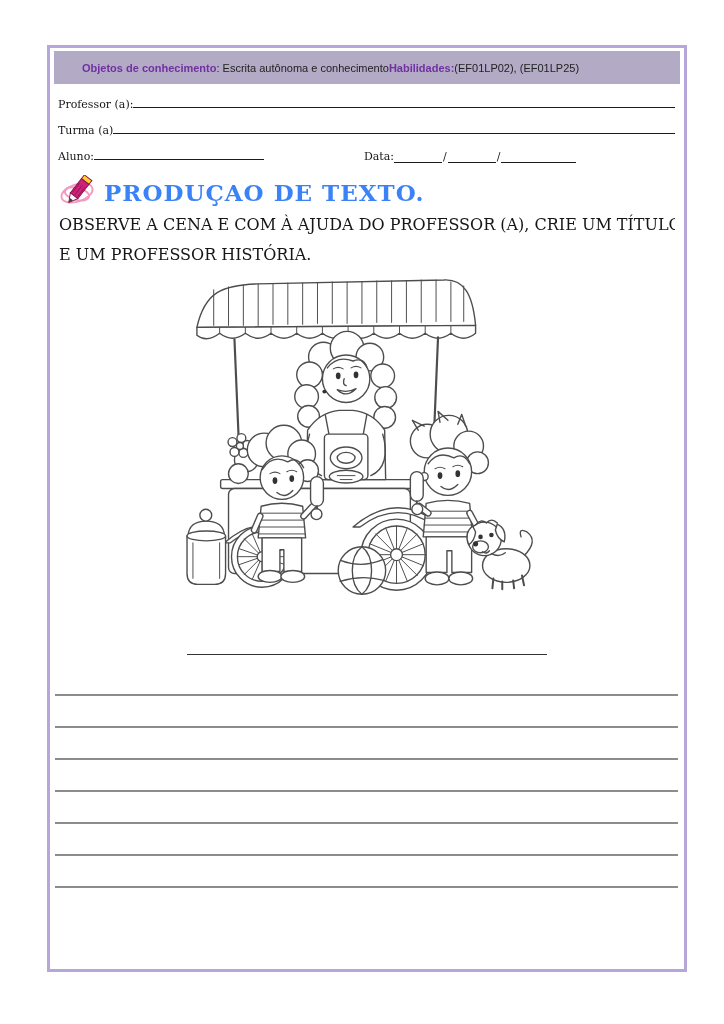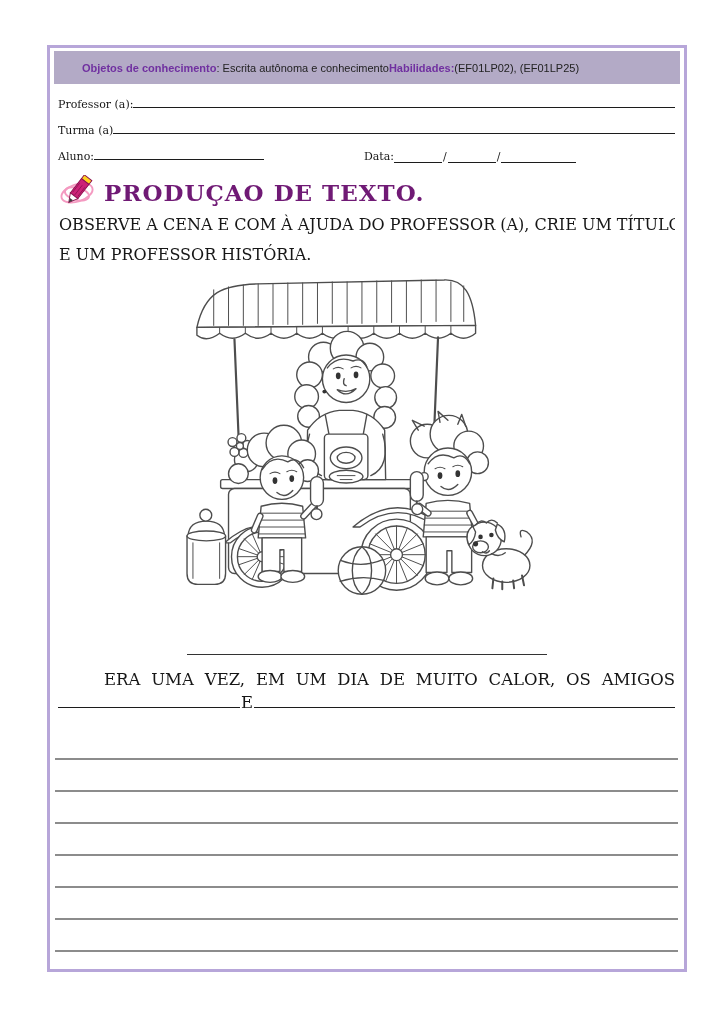--- a/index.html
+++ b/index.html
@@ -21,21 +21,21 @@
   .frow{display:flex;align-items:baseline;height:26px;}
   .fline{display:inline-block;border-bottom:1.5px solid #1c1c1c;height:14px;}
   .grow{flex:1;}
   .w170{width:170px;} .w48{width:48px;} .w75{width:75px;}
   .datagroup{display:flex;align-items:flex-end;margin-left:100px;}
   .slash{padding:0 1px;}
 
   
   .titlerow{display:flex;align-items:center;margin:3px 9px 0 8px;height:36px;}
   .pencil{width:38px;height:34px;flex:0 0 auto;}
-  .sectitle{margin-left:8px;font-size:23px;font-weight:bold;color:#701a75;
+  .sectitle{margin-left:8px;font-size:23px;font-weight:bold;color:#3b82f6;
             letter-spacing:1px;white-space:nowrap;}
 
   
   .instr{margin:0 9px;font-size:16px;line-height:30px;}
   .just{text-align:justify;text-align-last:justify;text-justify:inter-word;overflow:hidden;white-space:nowrap;}
 
   
   .illus{margin-top:6px;height:336px;position:relative;}
   .illus svg{position:absolute;left:106px;top:0;}
 
@@ -255,28 +255,20 @@
           <ellipse cx="325" cy="274" rx="8" ry="6"></ellipse>
           <circle cx="320" cy="271" r="2.6" fill="#333" stroke="none"></circle>
           <path fill="none" d="M327,279 Q331,282 334,278 M336,281 Q344,285 350,280"></path>
         </g>
       </g>
     </svg>
   </div>
 
   <div class="titleline"></div>
 
-  <div class="story">
-    <div class="opening">ERA UMA VEZ, EM UM DIA DE MUITO CALOR, OS AMIGOS</div>
-    <div class="eline">
-      <span class="seg1"></span>
-      <span class="econ">E</span>
-      <span class="seg2"></span>
-    </div>
-  </div>
 
   <div class="rules">
       <div class="rule"></div>
       <div class="rule"></div>
       <div class="rule"></div>
       <div class="rule"></div>
       <div class="rule"></div>
       <div class="rule"></div>
       <div class="rule"></div>
     </div>

